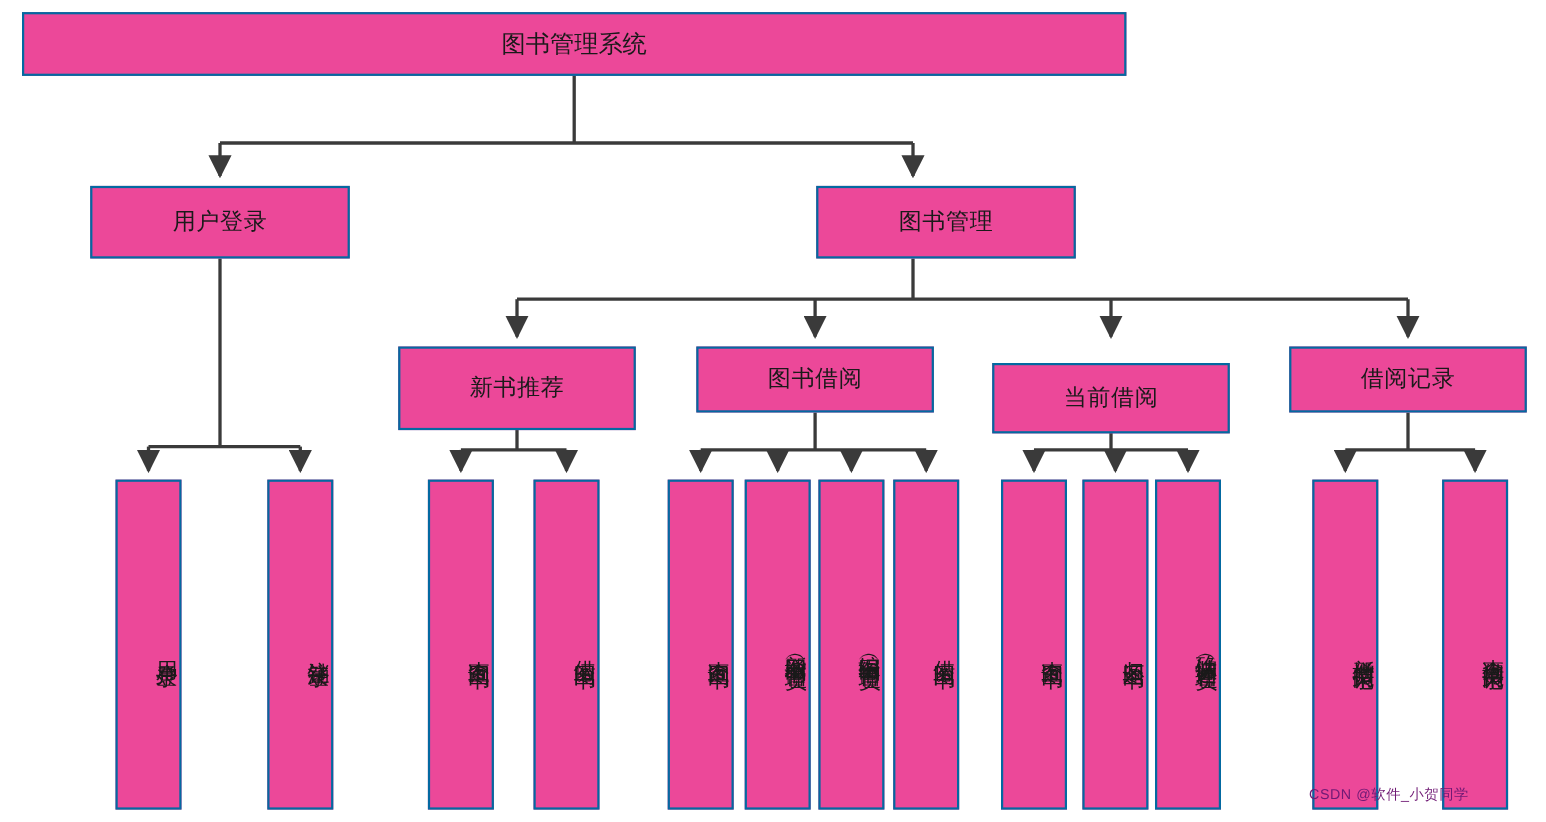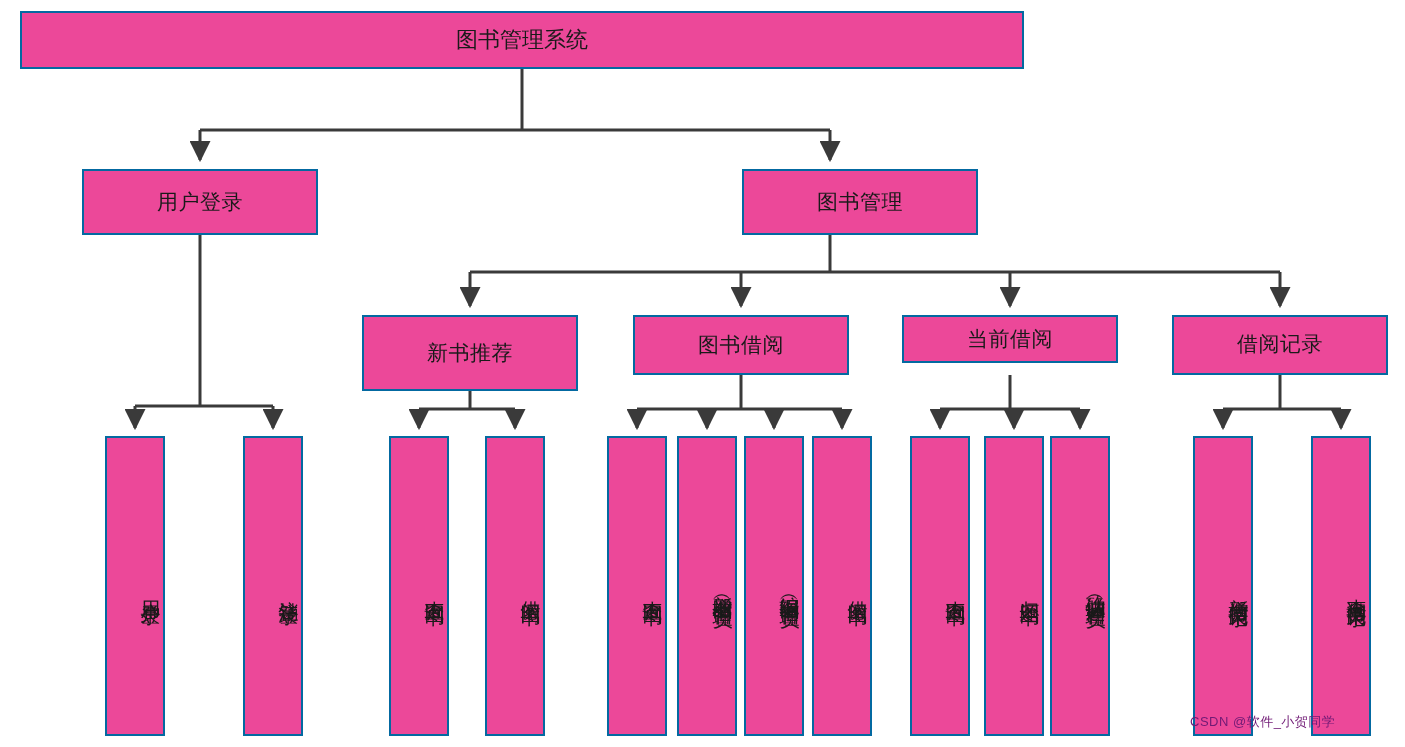--- a/index.html
+++ b/index.html
@@ -133,21 +133,21 @@
   <div class="node h" style="left:712px; top:169px; width:236px; height:66px;margin-left:30px;">
     <span>图书管理</span>
   </div>
 
   <div class="node h" style="left:362px; top:315px; width:216px; height:76px;">
     <span>新书推荐</span>
   </div>
   <div class="node h" style="left:633px; top:315px; width:216px; height:60px;">
     <span>图书借阅</span>
   </div>
-  <div class="node h" style="left:902px; top:315px; width:216px; height:48px;">
+  <div class="node h" style="left:902px; top:330px; width:216px; height:64px;">
     <span>当前借阅</span>
   </div>
   <div class="node h" style="left:1172px; top:315px; width:216px; height:60px;font-family:Liberation Serif, serif;">
     <span>借阅记录</span>
   </div>
 
   <div class="node v" style="left:105px; top:436px; width:60px; height:300px;">
     <span class="vtext">用户登录</span>
   </div>
   <div class="node v" style="left:243px; top:436px; width:60px; height:300px;">

